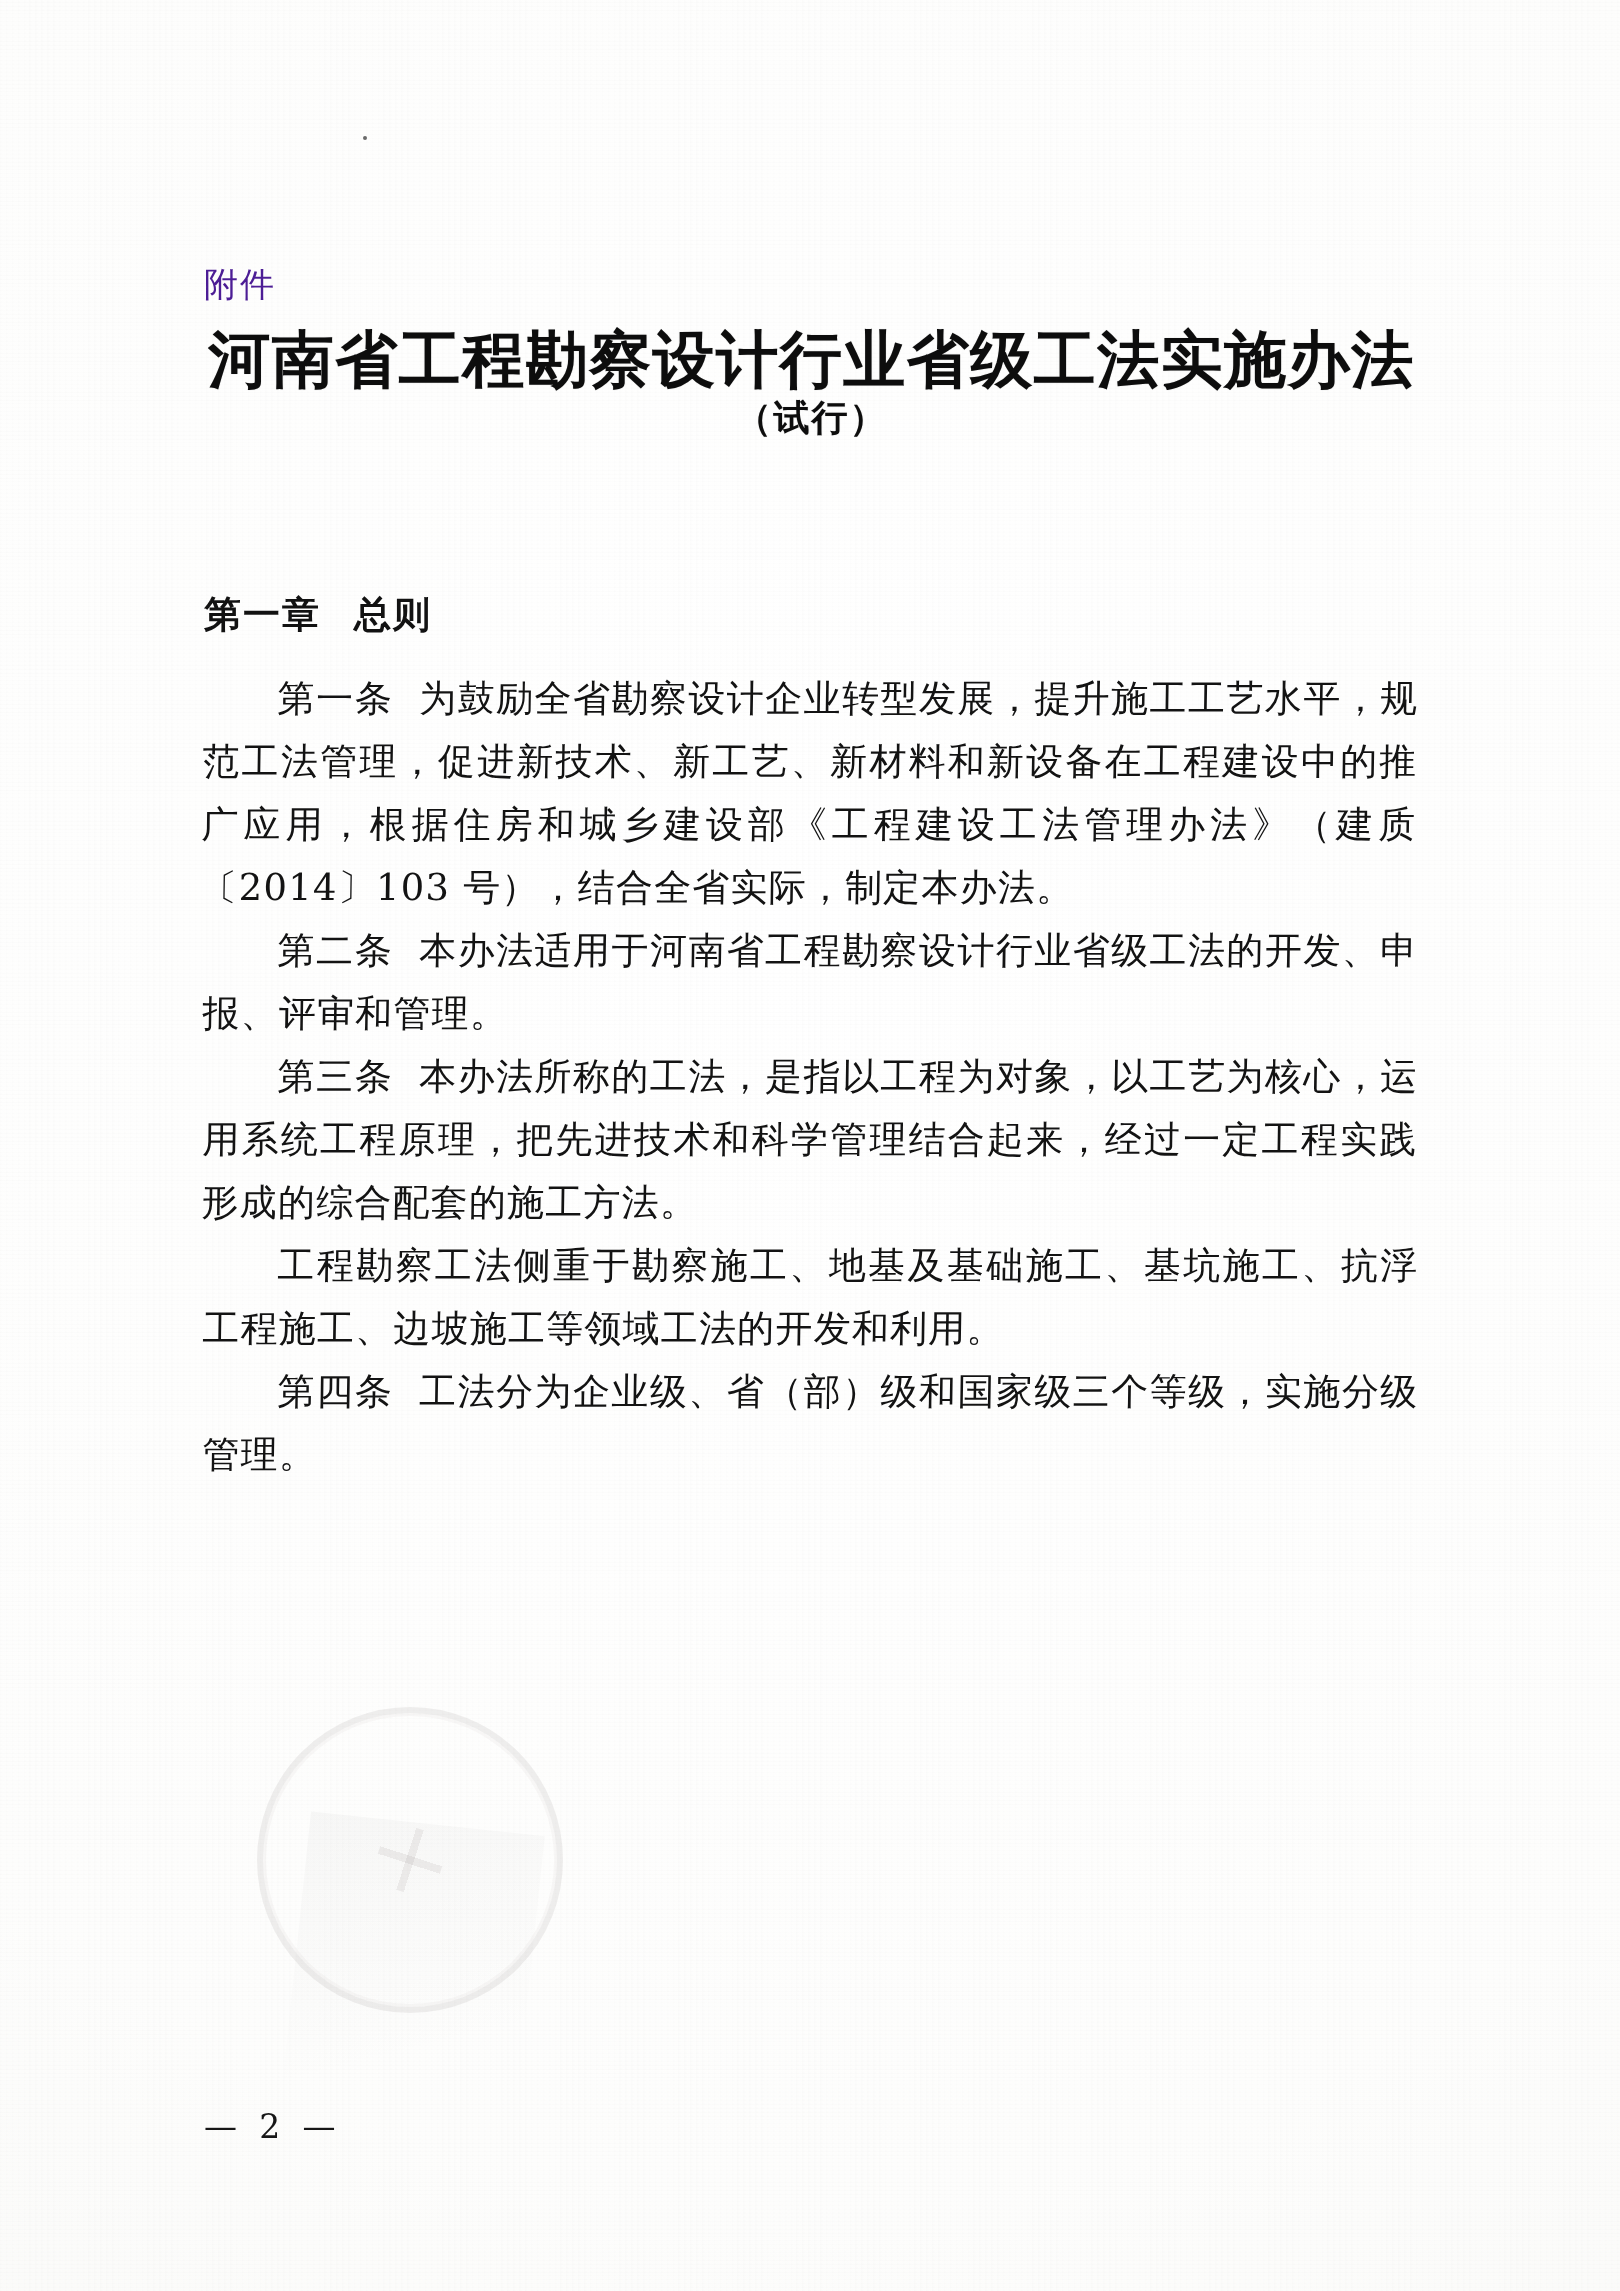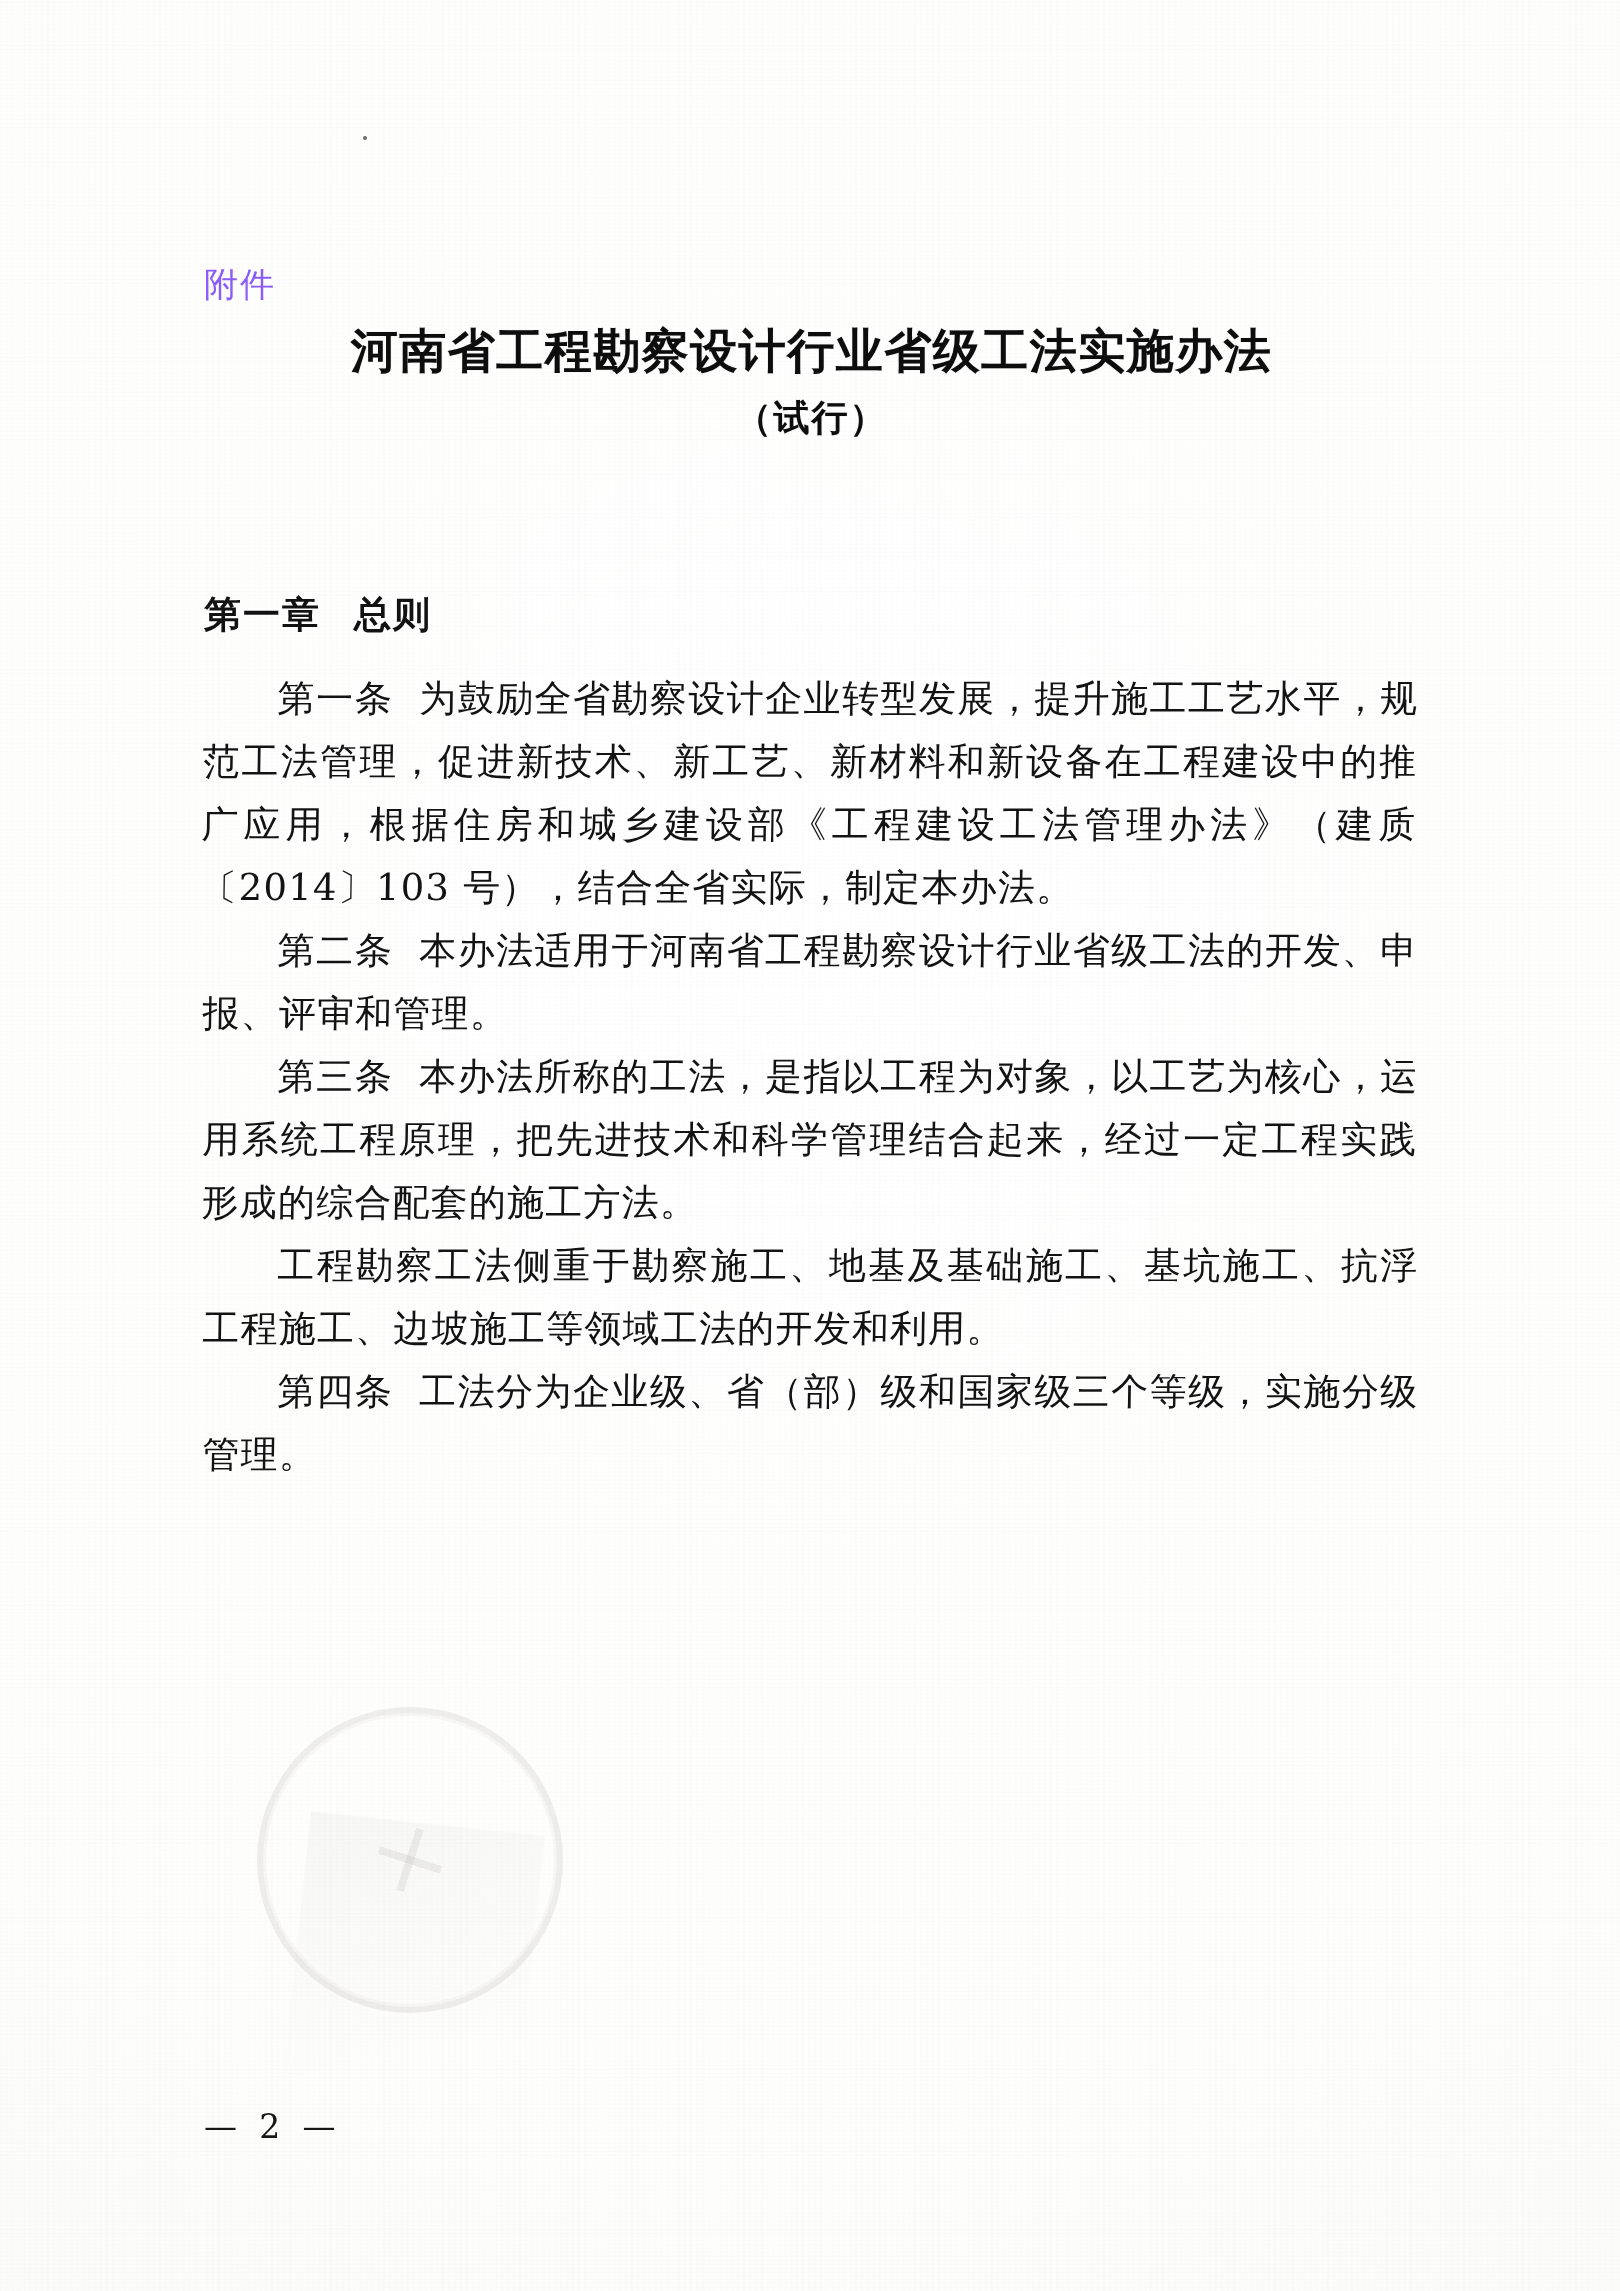--- a/index.html
+++ b/index.html
@@ -92,34 +92,34 @@
   }
 
   
   .attach-label {
     position: absolute;
     left: 0;
     top: 267px;
     font-family: "DejaVu Serif", "Liberation Serif", serif;
     font-size: 34px;
     letter-spacing: 2px;
-    color: #8b5cf6;
+    color: #4c1d95;
     line-height: 1;
   }
 
   
   .doc-title {
     position: absolute;
     left: 0;
     top: 323px;
     width: 1215px;
     text-align: center;
     font-family: "DejaVu Serif", "Liberation Serif", serif;
     font-weight: 700;
-    font-size: 47px;
+    font-size: 62px;
     letter-spacing: 1.5px;
     color: #0d0d0d;
     line-height: 1.2;
     text-shadow: 0 0 1px rgba(0,0,0,0.28);
   }
   .doc-subtitle {
     position: absolute;
     left: 0;
     top: 396px;
     width: 1215px;

